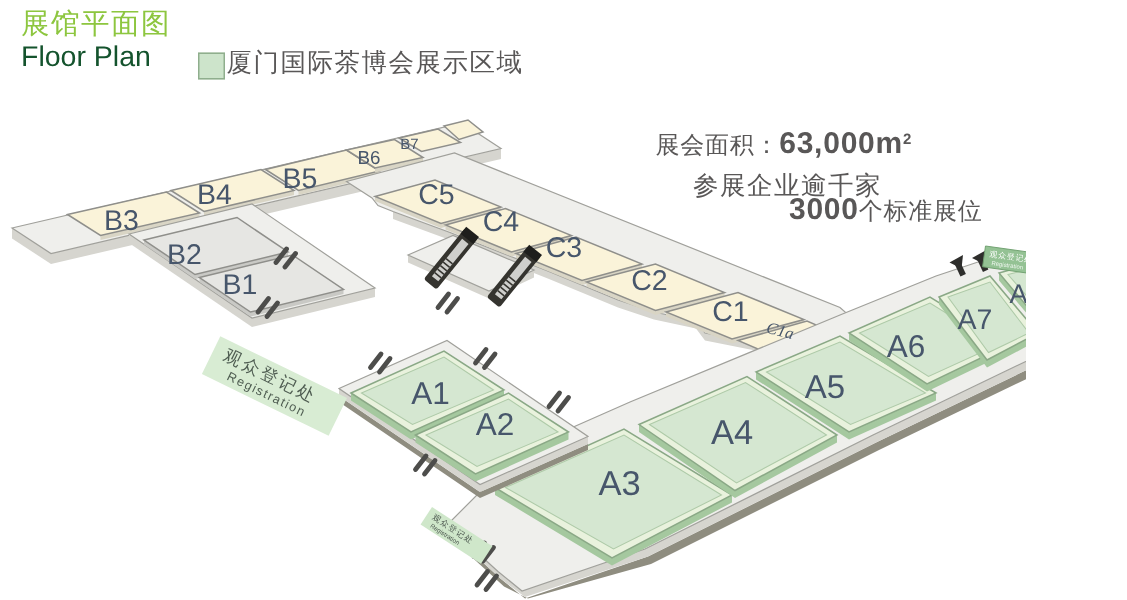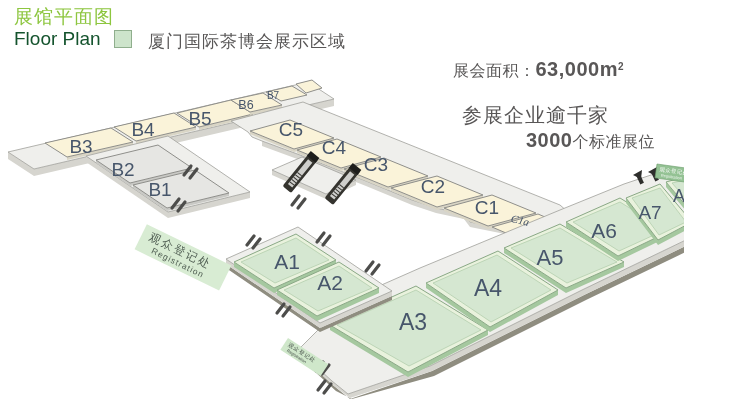--- a/index.html
+++ b/index.html
@@ -1,28 +1,28 @@
 <!DOCTYPE html>
 <html><head>
 <meta charset="utf-8">
 <style>
   html,body{margin:0;padding:0;background:#ffffff;}
   #stage{position:relative;width:684px;height:400px;background:#fff;overflow:hidden;
          font-family:"Liberation Sans","DejaVu Sans",sans-serif;}
   .hdr{position:absolute;left:14px;top:6px;line-height:1.15;}
   .hdr .zh{font-size:19px;color:#8dc63f;letter-spacing:1px;}
   .hdr .en{font-size:19px;color:#14532d;}
-  .legend{position:absolute;left:114px;top:30px;display:flex;align-items:flex-start;gap:16px;}
+  .legend{position:absolute;left:132px;top:30px;display:flex;align-items:flex-end;gap:1px;}
   .legend .sw{width:16px;height:16px;background:#cde4cb;border:1px solid #8fae8d;}
   .legend .lt{font-size:17px;color:#595757;letter-spacing:1px;}
   .stats{position:absolute;color:#595757;}
-  .s1{left:437px;top:58px;font-size:16px;letter-spacing:.5px;margin-left:16px;}
+  .s1{left:437px;top:85px;font-size:16px;letter-spacing:.5px;}
   .s1 b{font-size:20px;}
   .s1 sup{font-size:10px;font-weight:bold;}
-  .s2{left:462px;top:102px;font-size:20px;letter-spacing:1px;}
+  .s2{left:462px;top:112px;font-size:17px;letter-spacing:1px;}
   .s3{left:526px;top:129px;font-size:16px;letter-spacing:.5px;}
   .s3 b{font-size:20px;}
   svg{position:absolute;left:0;top:0;font-family:"Liberation Sans","DejaVu Sans",sans-serif;}
   .hall{fill:#47566b;text-anchor:middle;}
   .slab{fill:#efefec;stroke:#a0a09b;stroke-width:.8;}
   .slabSide{fill:#d6d5cf;stroke:none;}
   .slabSideD{fill:#8f8d80;stroke:none;}
   .cream{fill:#faf3d9;stroke:#8f8f8b;stroke-width:1;}
   .creamSide{fill:#d9d5c5;}
   .gray{fill:#e6e6e3;stroke:#8f8f8b;stroke-width:1;}

